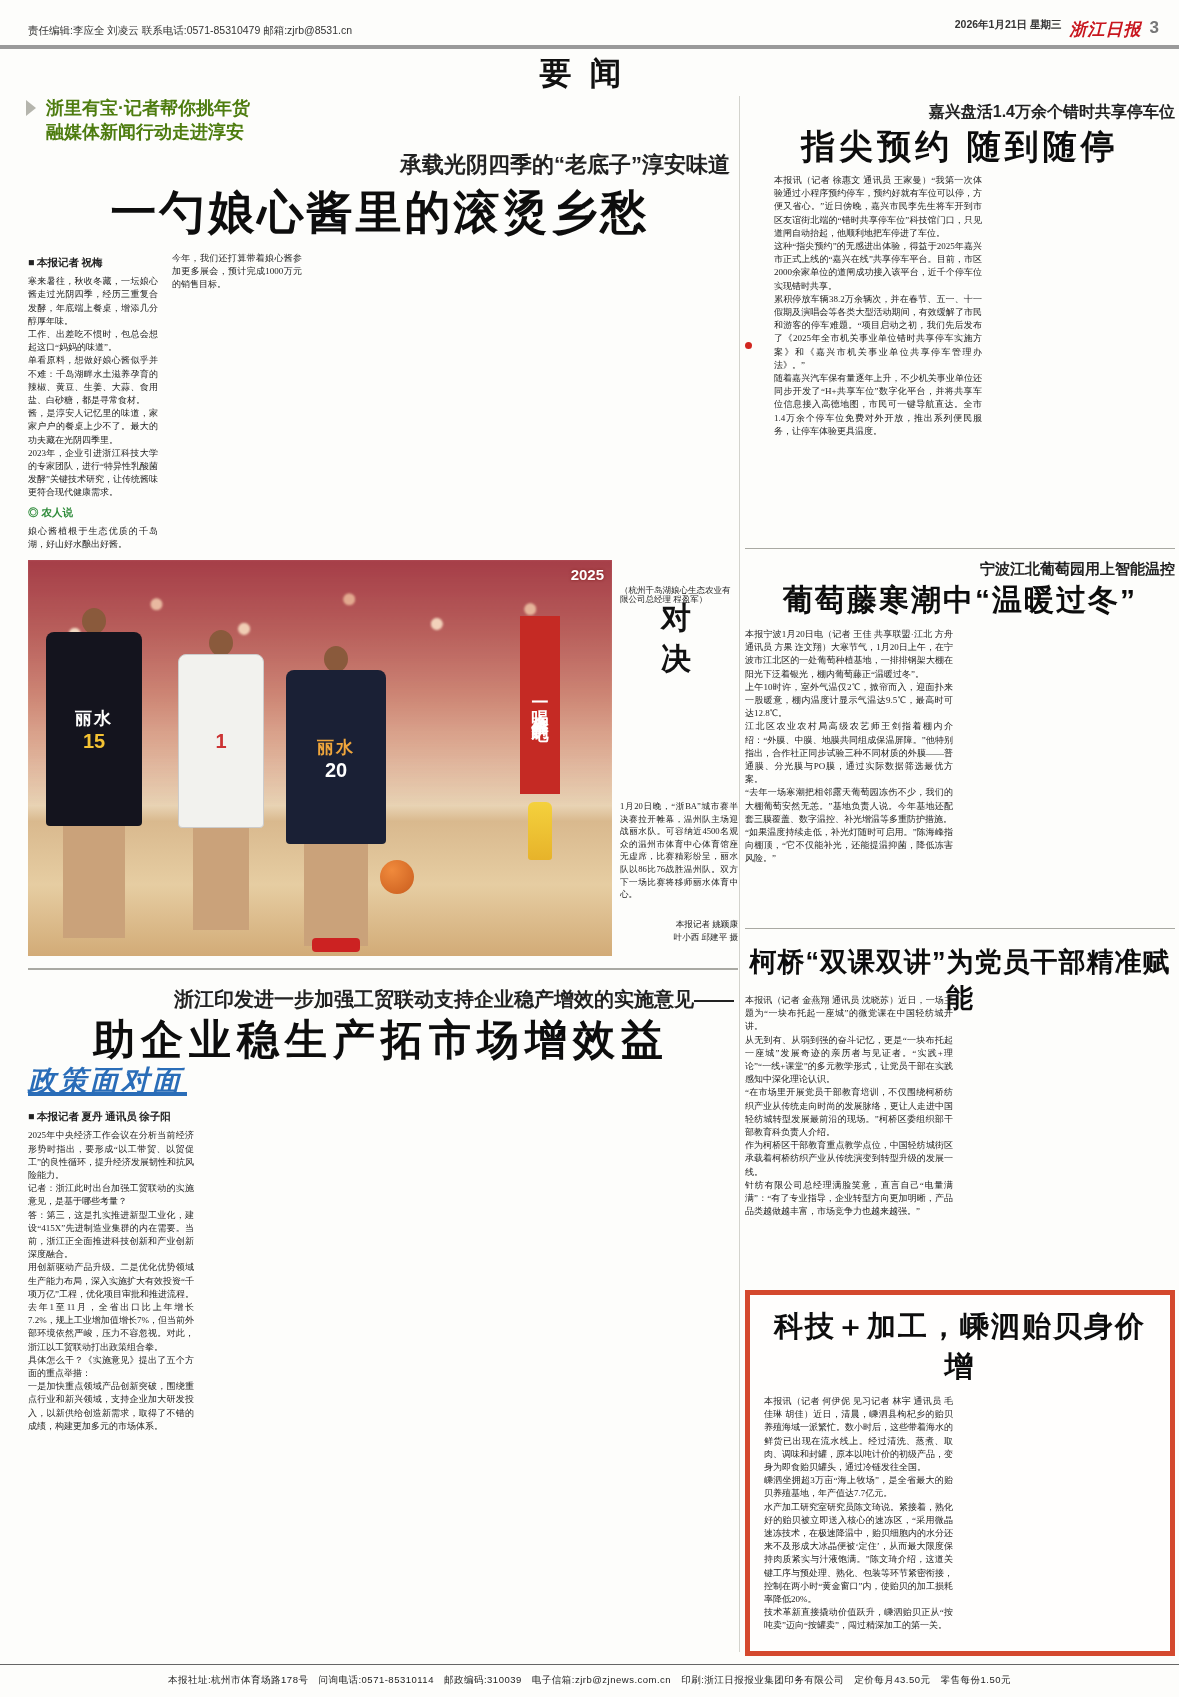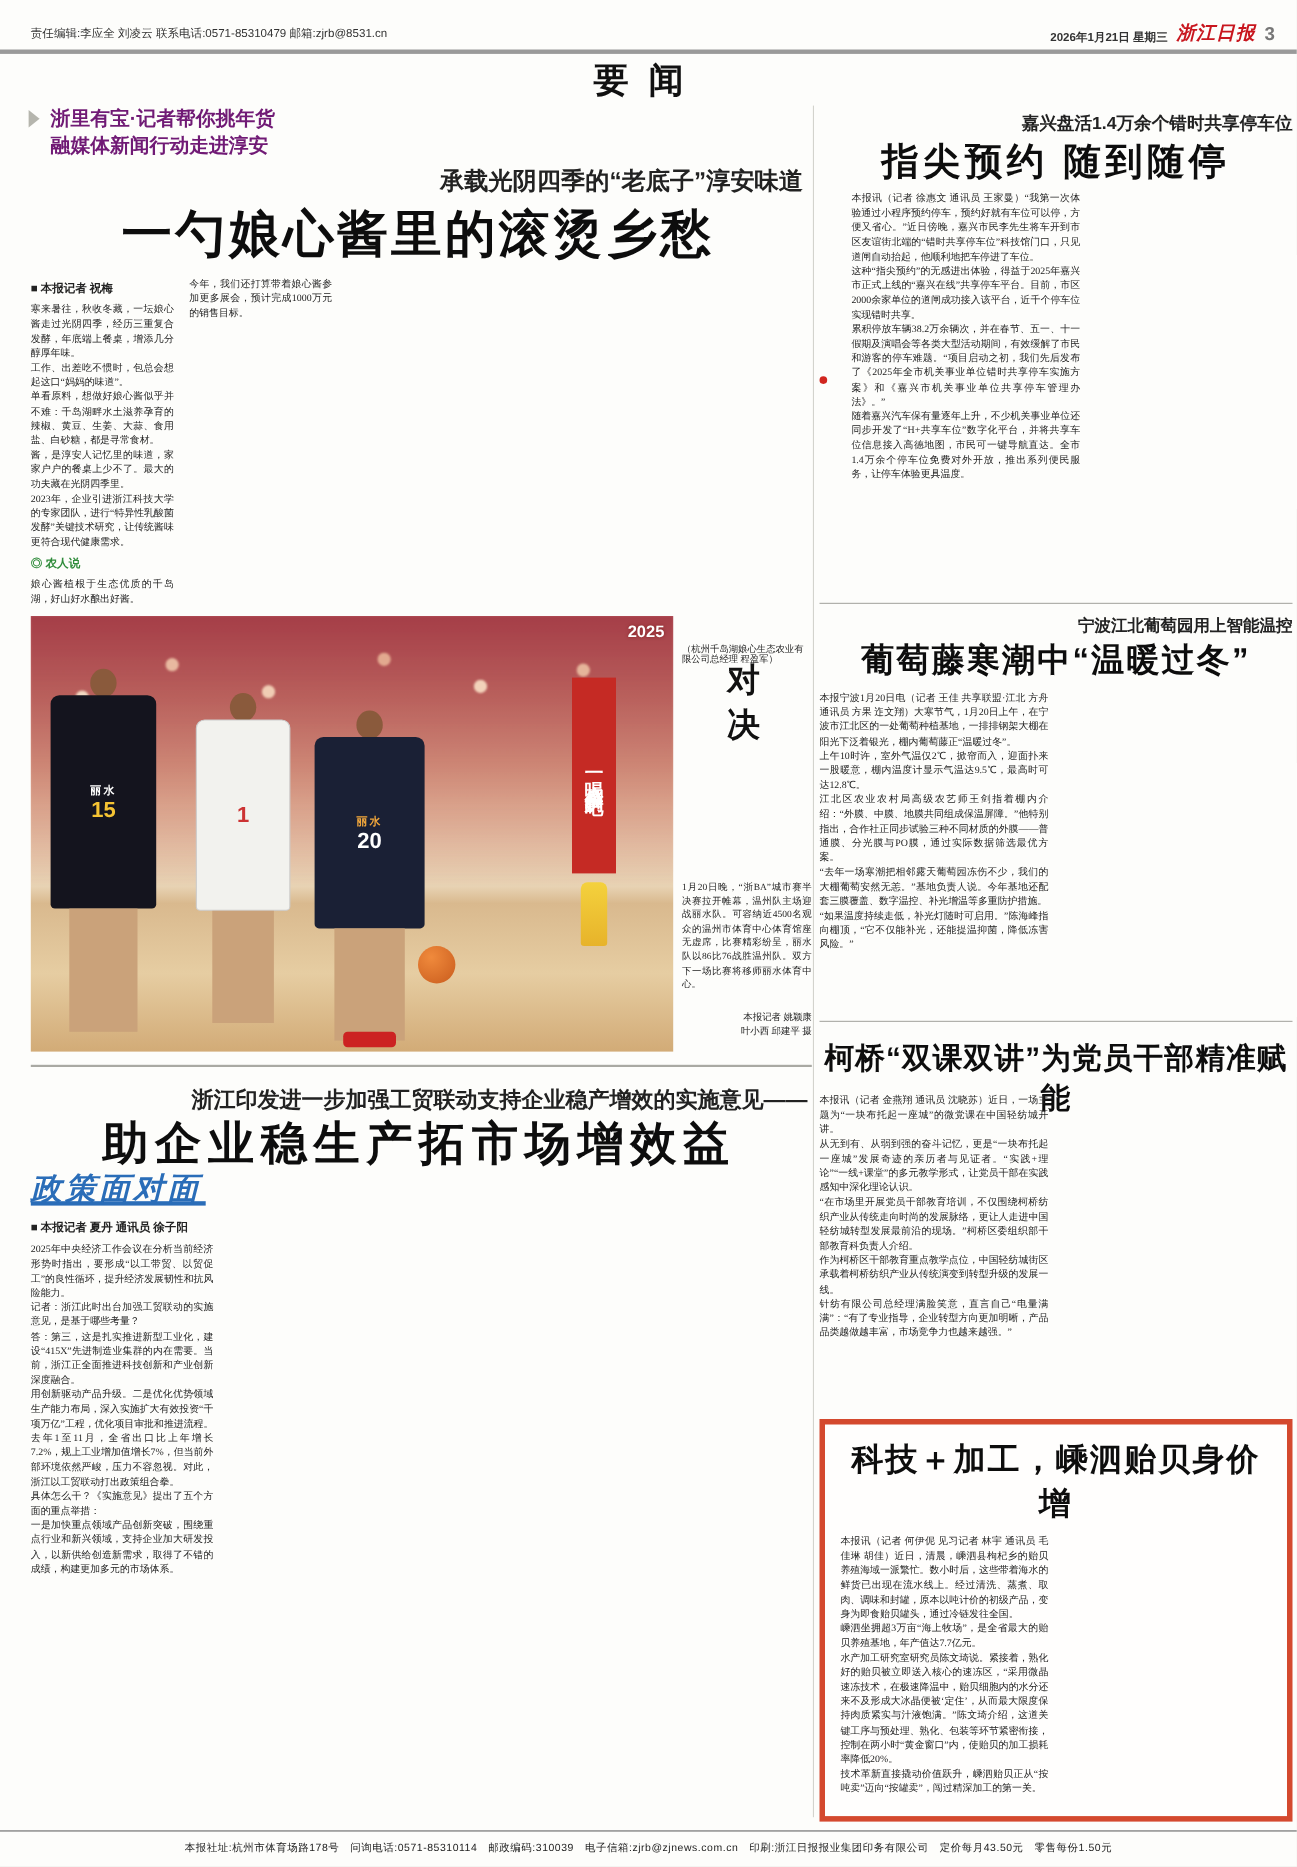--- a/index.html
+++ b/index.html
@@ -1,27 +1,27 @@
 <!DOCTYPE html>
 <html><head>
 <meta charset="utf-8">
 <style>
   html,body{margin:0;padding:0;background:#e8e8e4;}
   .page{position:relative;width:1179px;height:1697px;background:#fdfdfb;margin:0 auto;
         font-family:"Liberation Sans",sans-serif;color:#1a1a1a;overflow:hidden;}
   .abs{position:absolute;}
   
   .meta{font-size:10.5px;color:#333;}
-  .meta-right{display:flex;align-items:flex-end;gap:8px;}
+  .meta-right{display:flex;align-items:flex-start;gap:8px;}
   .brand{color:#c8161e;font-weight:900;font-size:17px;font-style:italic;letter-spacing:1px;}
   .pageno{color:#777;font-size:17px;font-weight:700;}
   .rule-thick{background:#9a9a9a;height:4px;}
   .section-title{font-size:32px;font-weight:900;letter-spacing:18px;text-align:center;color:#111;}
   
-  .kicker{font-weight:700;color:#701a75;}
+  .kicker{font-weight:700;color:#4d7c0f;}
   .h-sub{font-weight:700;color:#222;text-align:right;}
   .h-main{font-weight:900;color:#0d0d0d;text-align:center;}
   .byline{font-size:10.5px;font-weight:700;color:#222;margin:4px 0 6px 0;}
   .flow{white-space:pre-line;}
   .body-col{font-family:"Liberation Serif",serif;font-size:9px;line-height:13.2px;
             text-align:justify;color:#232323;column-gap:14px;column-fill:auto;}
   .cols5{column-count:5;} .cols4{column-count:4;} .cols2{column-count:2;}
   .marker-green{display:block;color:#2e8b3a;font-weight:700;font-size:10.5px;margin:6px 0;font-family:"Liberation Sans",sans-serif;}
   .closing{font-family:"Liberation Serif",serif;font-size:8.5px;line-height:9px;color:#222;margin-top:26px;}
   .vline{width:1px;background:#d3d3cd;}
@@ -37,21 +37,21 @@
       radial-gradient(14px 14px at 55% 16%,#e2a98f 0 40%,transparent 45%),
       radial-gradient(14px 14px at 70% 26%,#f2d2ba 0 40%,transparent 45%),
       radial-gradient(14px 14px at 86% 20%,#e5b49a 0 40%,transparent 45%),
       linear-gradient(180deg,rgba(150,40,50,.55),rgba(200,120,100,.25) 70%,transparent);
       filter:blur(1px);}
   .player{position:absolute;}
   .head{position:absolute;left:50%;transform:translateX(-50%);top:0;width:24px;height:26px;border-radius:50%;background:#8a5a3c;}
   .torso{position:absolute;left:0;right:0;top:24px;bottom:34%;border-radius:8px 8px 4px 4px;
          display:flex;flex-direction:column;align-items:center;justify-content:center;gap:2px;}
   .legs{position:absolute;left:18%;right:18%;bottom:0;top:66%;background:#caa27a;}
-  .jersey-name{color:#fff;font-weight:900;font-size:10px;letter-spacing:2px;}
+  .jersey-name{color:#fff;font-weight:900;font-size:17px;letter-spacing:2px;}
   .jersey-num{color:#f5c333;font-weight:900;font-size:20px;line-height:18px;}
   .banner{background:#c52a24;color:#fff;writing-mode:vertical-rl;text-orientation:upright;
           font-weight:900;font-size:17px;letter-spacing:4px;display:flex;align-items:center;justify-content:center;}
   .bottle{background:linear-gradient(180deg,#f4d13d,#e7b32a);border-radius:6px 6px 3px 3px;}
   .badge2025{color:#fff;font-weight:900;font-size:15px;text-shadow:0 0 3px rgba(120,20,20,.8);}
   .ball{border-radius:50%;background:radial-gradient(circle at 35% 30%,#f08a3c,#c95c1d);}
   .duel{font-size:30px;font-weight:900;letter-spacing:14px;color:#111;}
   .caption{font-family:"Liberation Serif",serif;font-size:8.6px;line-height:12.6px;text-align:justify;color:#222;}
   .credit{font-family:"Liberation Serif",serif;font-size:8.6px;line-height:12.6px;color:#222;text-align:right;white-space:pre-line;}
   

